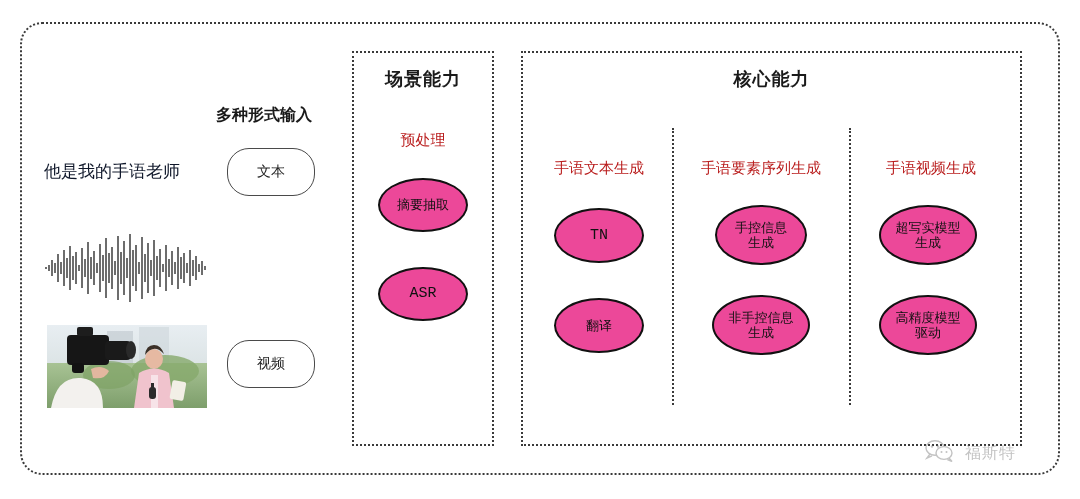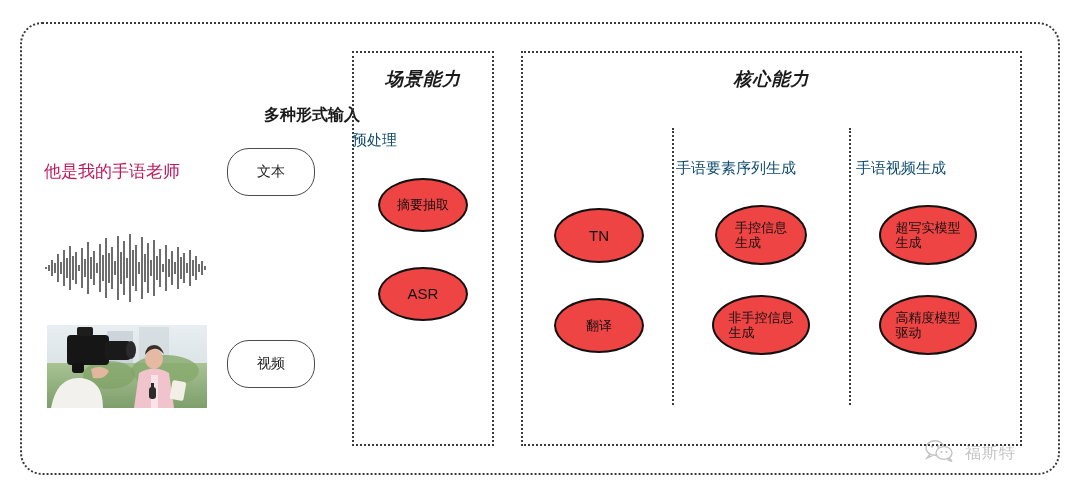--- a/index.html
+++ b/index.html
@@ -40,35 +40,34 @@
   }
   .group-title {
     position: absolute;
     left: 0;
     right: 16px;
     text-align: center;
     font-weight: bold;
     font-size: 18px;
     color: #1a1a1a;
     letter-spacing: 1px;
-    font-style: italic;
   }
 
   
   .input-heading {
     position: absolute;
     font-size: 16px;
     font-weight: bold;
     color: #1a1a1a;
     white-space: nowrap;
   }
   .sample-text {
     position: absolute;
     font-size: 17px;
-    color: #be185d;
+    color: #0f172a;
     white-space: nowrap;
   }
   .pill {
     position: absolute;
     border: 1.6px solid #4a4a4a;
     border-radius: 22px;
     box-sizing: border-box;
     display: flex;
     align-items: center;
     justify-content: center;
@@ -85,47 +84,48 @@
   
   .photo {
     position: absolute;
     overflow: hidden;
   }
 
   
   .col-header {
     position: absolute;
     font-size: 15px;
-    color: #0c4a6e;
+    color: #b91c1c;
     white-space: nowrap;
-    text-align: left;
+    text-align: center;
   }
 
   
   .v-divider {
     position: absolute;
     border-left: 2px dotted #3a3a3a;
     width: 0;
   }
 
   
   .ellipse {
     position: absolute;
     border: 2.2px solid #111111;
     border-radius: 50%;
     box-sizing: border-box;
     display: flex;
     align-items: center;
     justify-content: center;
+    text-align: center;
     font-size: 13px;
     line-height: 1.18;
     color: #111111;
-    background: #ef4444;
-  }
-  .ellipse.latin { font-size: 15px; }
+    background: #ec4899;
+  }
+  .ellipse.latin { font-size: 15px; font-family: Liberation Mono, monospace; }
 
   
   .watermark {
     position: absolute;
     display: flex;
     align-items: center;
     gap: 10px;
     opacity: 0.45;
   }
   .wm-text {
@@ -134,21 +134,21 @@
     letter-spacing: 1px;
   }
 </style>
 </head>
 <body>
 
 <div id="canvas">
 
   <div class="outer-frame"></div>
 
-  <div class="input-heading" style="left:216px; top:105px;margin-left:48px;">多种形式输入</div>
+  <div class="input-heading" style="left:216px; top:105px;">多种形式输入</div>
 
   <div class="sample-text" style="left:44px; top:160px;">他是我的手语老师</div>
 
   <div class="waveform" style="left:44px; top:232px; width:164px; height:72px;">
     <svg width="164" height="72" viewBox="0 0 164 72" aria-hidden="true">
       <g stroke="#3c3c3c" stroke-width="1.5" stroke-linecap="butt">
         <line x1="2" y1="35" x2="2" y2="37"></line>
         <line x1="5" y1="33" x2="5" y2="39"></line>
         <line x1="8" y1="28" x2="8" y2="44"></line>
         <line x1="11" y1="31" x2="11" y2="41"></line>
@@ -263,20 +263,21 @@
     <span>ASR</span>
   </div>
 
   <div class="group-box" style="left:521px; top:51px; width:501px; height:395px;"></div>
 
   <div class="group-title" style="left:521px; top:67px; width:501px;">核心能力</div>
 
   <div class="v-divider" style="left:672px; top:128px; height:277px;"></div>
   <div class="v-divider" style="left:849px; top:128px; height:277px;"></div>
 
+  <div class="col-header" style="left:528px; top:159px; width:142px;">手语文本生成</div>
   <div class="ellipse latin" style="left:554px; top:208px; width:90px; height:55px;">
     <span>TN</span>
   </div>
   <div class="ellipse" style="left:554px; top:298px; width:90px; height:55px;">
     <span>翻译</span>
   </div>
 
   <div class="col-header" style="left:676px; top:159px; width:170px;">手语要素序列生成</div>
   <div class="ellipse" style="left:715px; top:205px; width:92px; height:60px;">
     <div>

